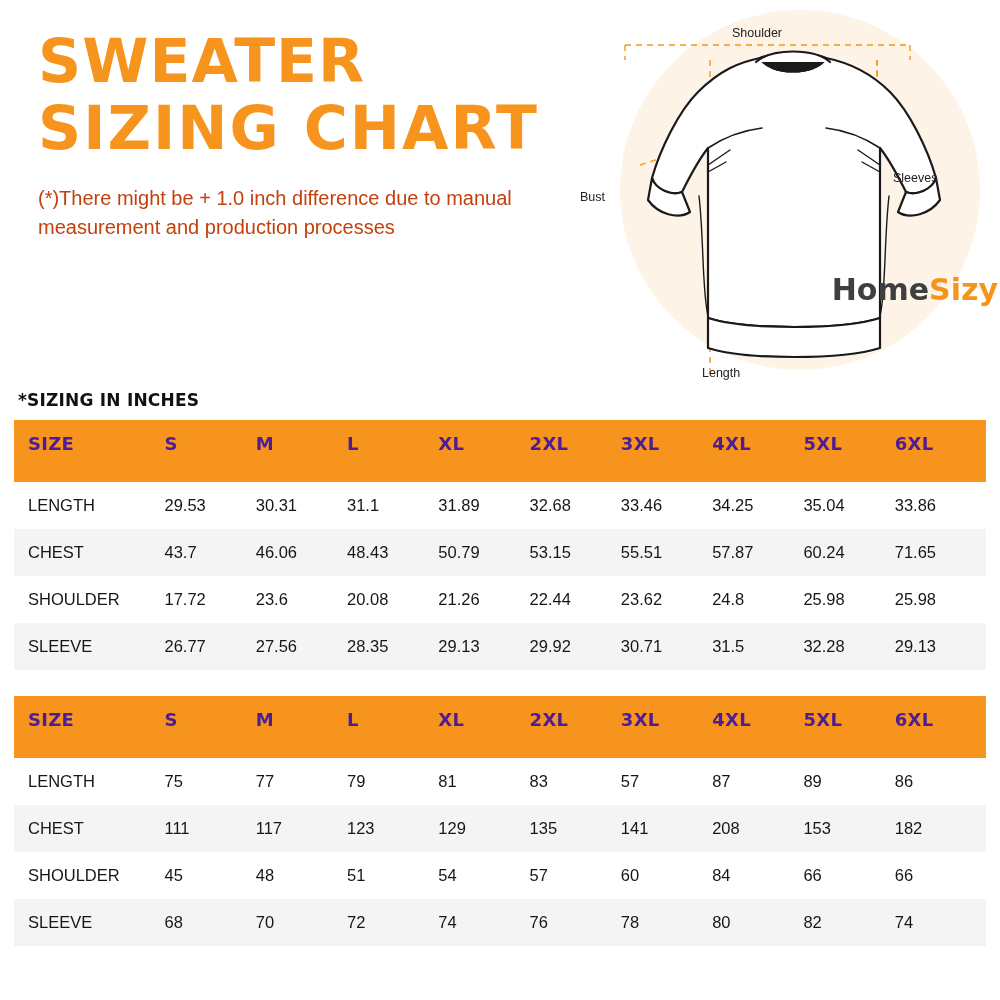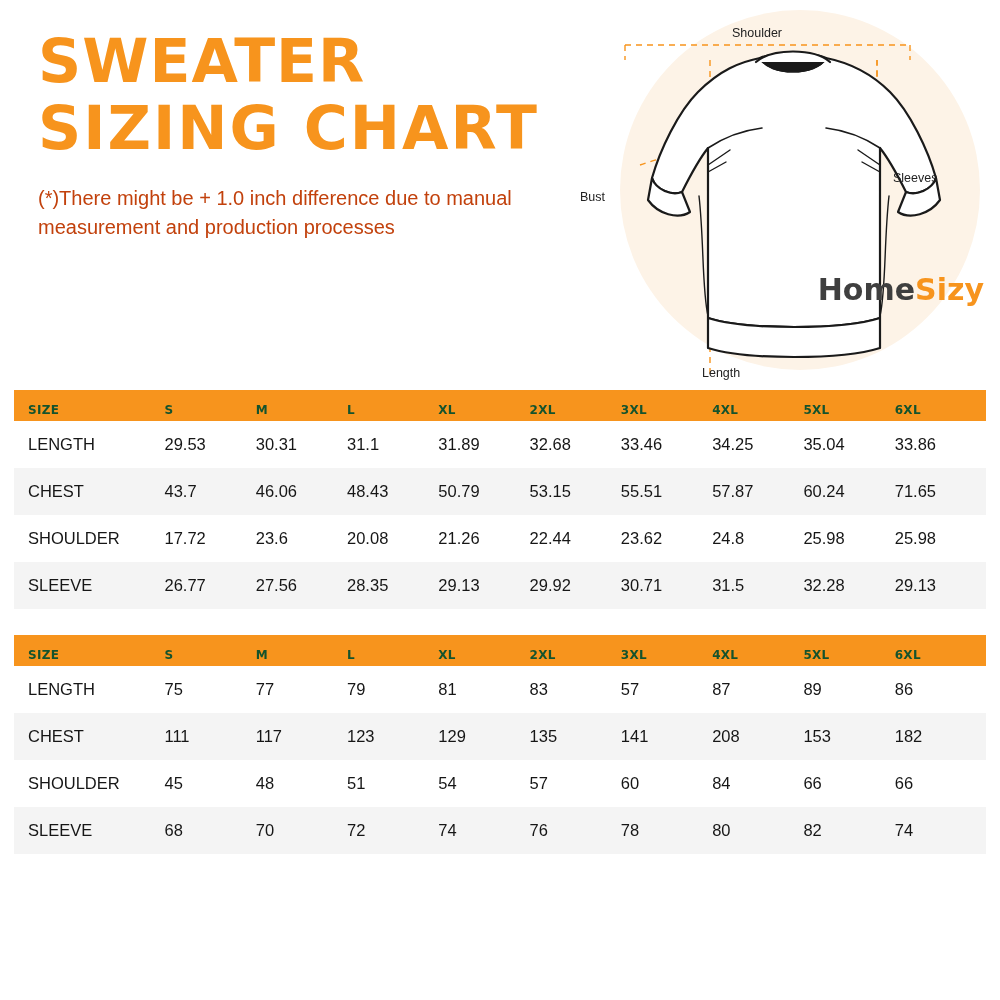--- a/index.html
+++ b/index.html
@@ -59,21 +59,21 @@
     position: absolute;
     left: 40px;
     top: 10px;
     width: 360px;
     height: 360px;
     border-radius: 50%;
     background: #FDF3E7;
   }
   .brand {
     position: absolute;
-    right: 16px;
+    right: 2px;
     top: 272px;
     font-family: "DejaVu Sans", sans-serif;
     font-weight: 700;
     font-size: 30px;
     color: #3f3f3f;
     letter-spacing: 0px;
   }
   .brand .accent { color: #F7941D; }
 
   .lbl {
@@ -99,26 +99,26 @@
     margin: 0 0 10px 4px;
     letter-spacing: 0.2px;
   }
   table {
     width: 972px;
     border-collapse: collapse;
     table-layout: fixed;
   }
   thead th {
     background: #F7941D;
-    color: #14532d;
+    color: #4c1d95;
     font-family: "DejaVu Sans", sans-serif;
     font-weight: 700;
-    font-size: 12px;
+    font-size: 18px;
     text-align: left;
-    padding: 13px 0 4px 0;
+    padding: 13px 0 28px 0;
     letter-spacing: 0.3px;
   }
   thead th.first { padding-left: 14px; }
   tbody td {
     font-size: 16.5px;
     color: #161616;
     padding: 14px 0;
     text-align: left;
     font-family: "Liberation Sans", sans-serif;
   }
@@ -200,20 +200,21 @@
 
     <div class="brand">
       <span>Home</span><span class="accent">Sizy</span>
     </div>
   </div>
 </div>
 
 <div class="section">
 
   <div>
+    <div class="section-title">*SIZING IN INCHES</div>
     <table>
       <colgroup>
         <col class="c0">
           <col class="cn">
           <col class="cn">
           <col class="cn">
           <col class="cn">
         <col class="cn">
           <col class="cn">
           <col class="cn">

